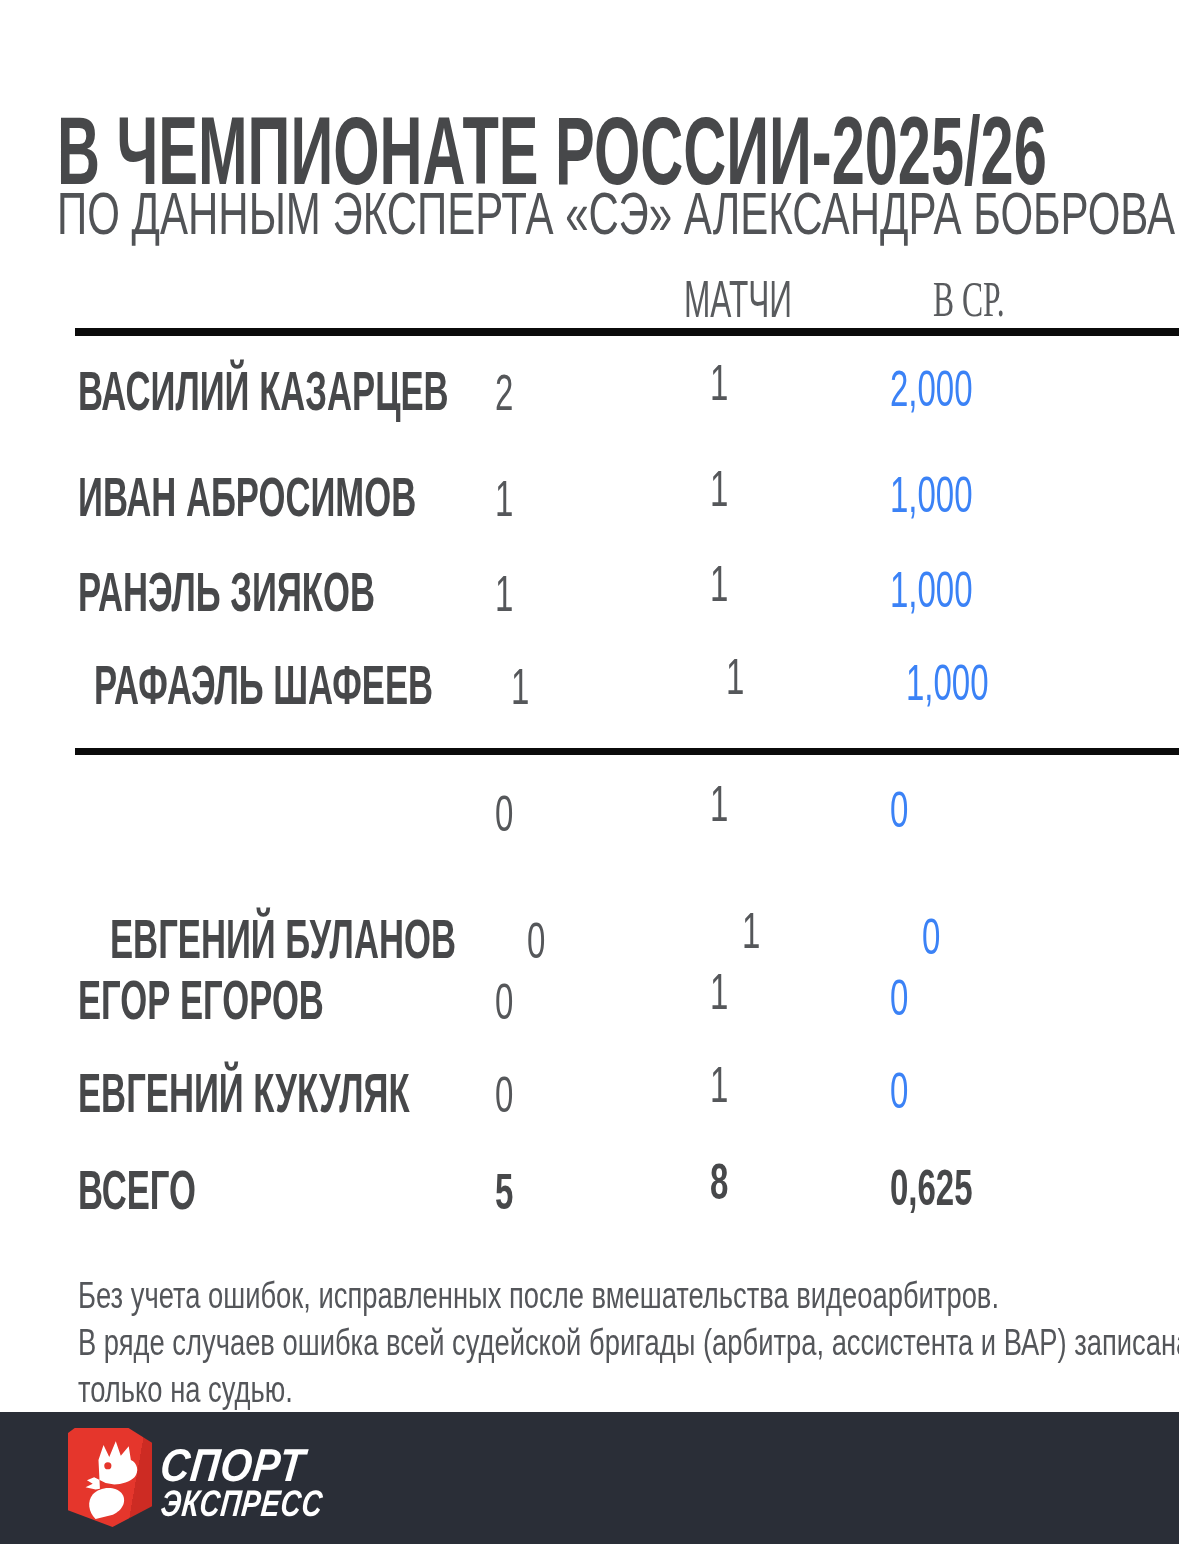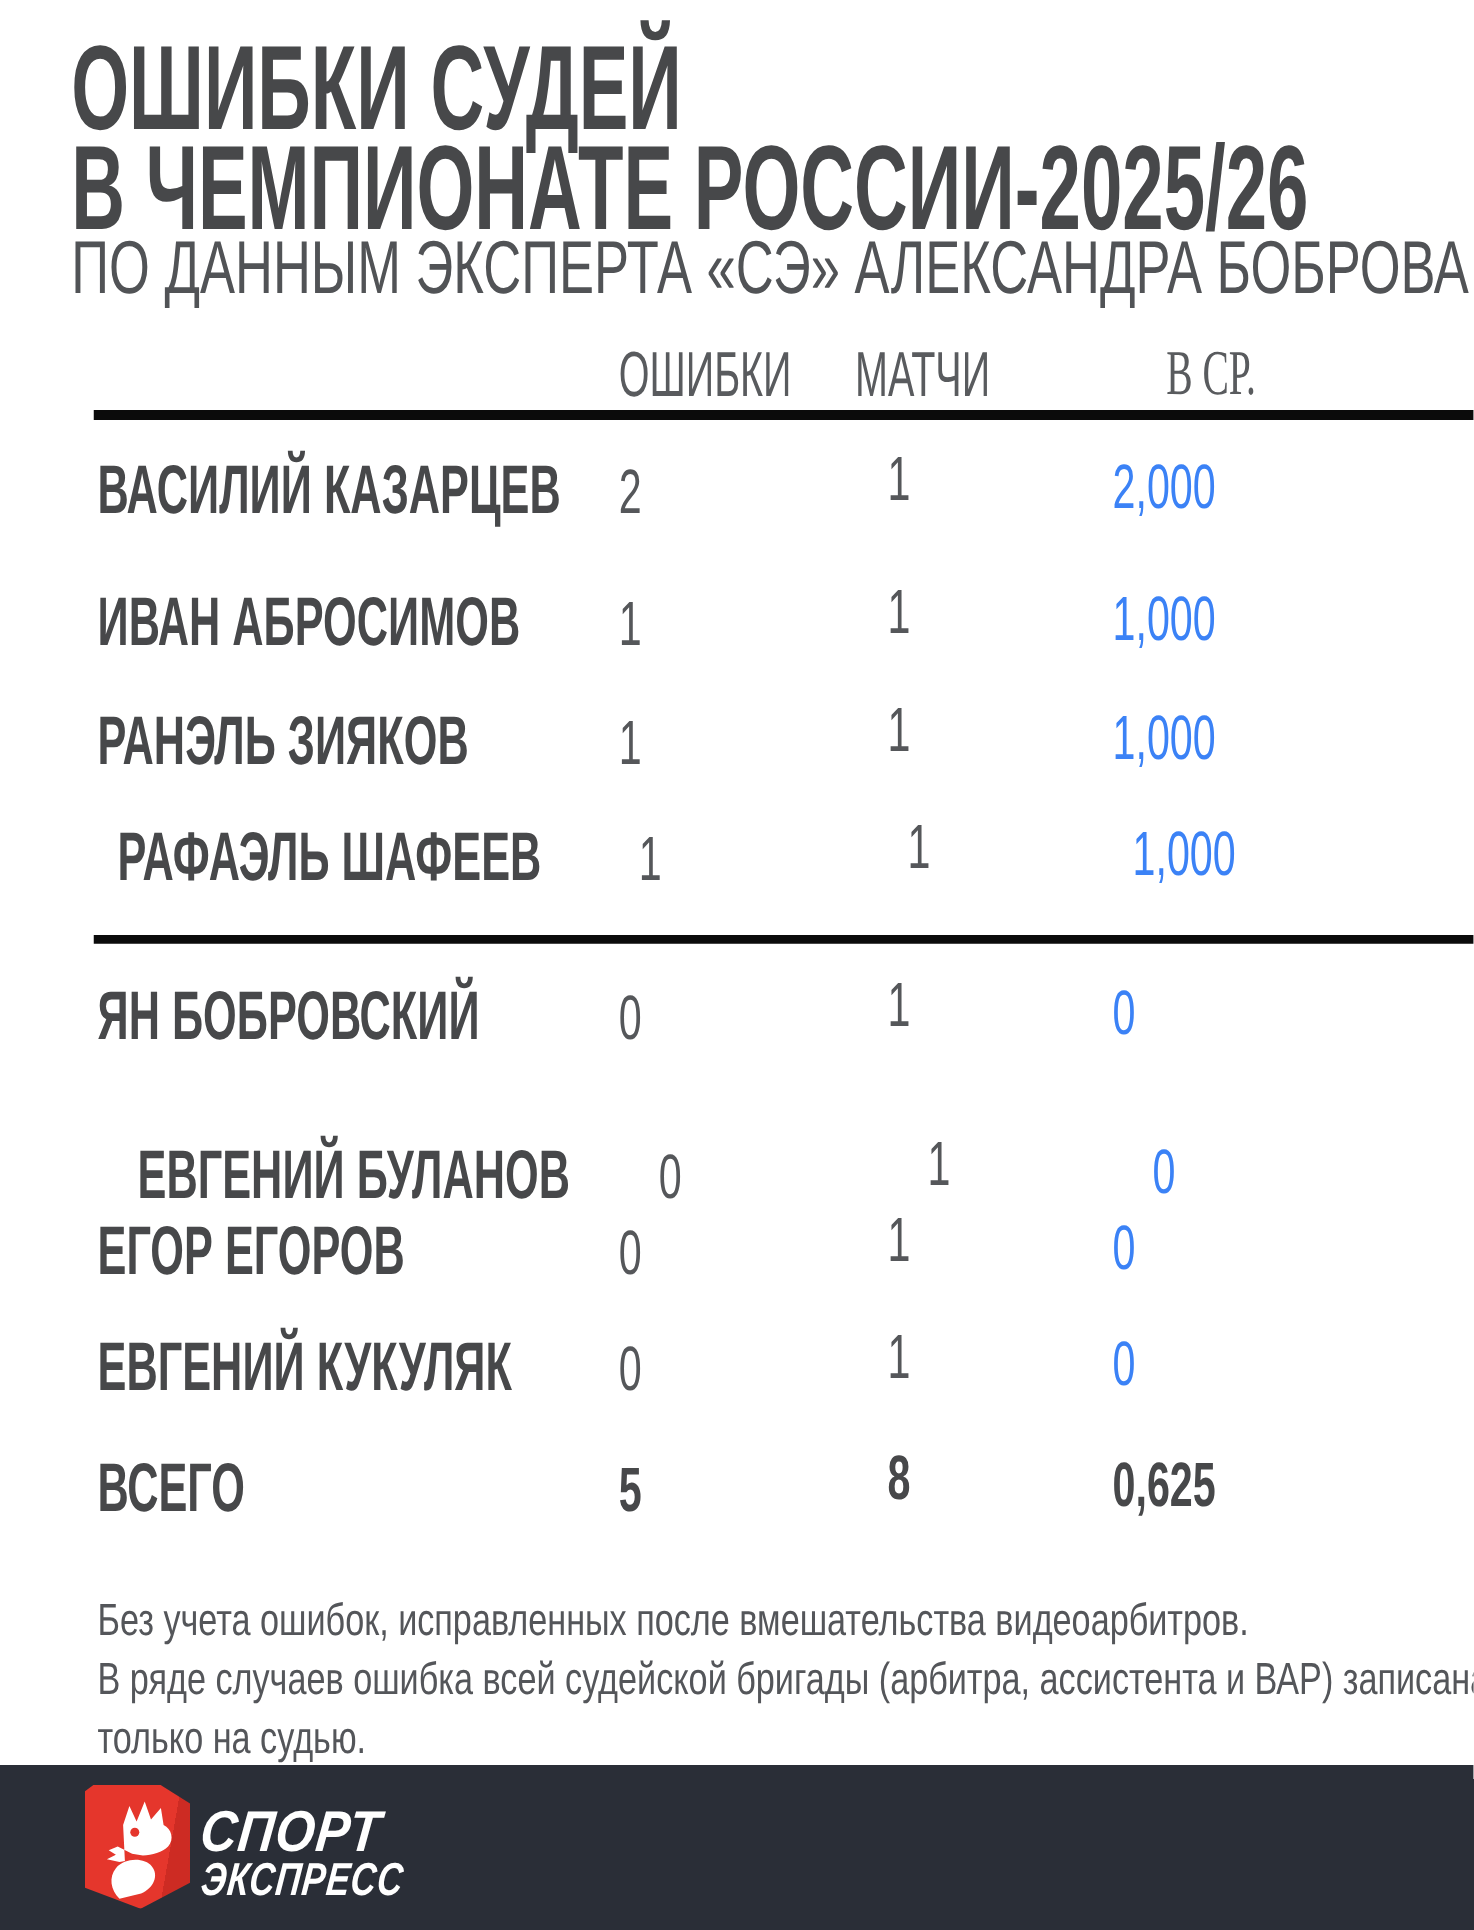--- a/index.html
+++ b/index.html
@@ -77,33 +77,27 @@
     position:absolute;left:163px;top:1485px;
     font-size:37px;font-weight:800;font-style:italic;color:#ffffff;line-height:1;letter-spacing:1px;
   }
   .brand-name-2 .cnd{transform:skewX(-6deg) scaleX(0.76);}
 </style>
 </head>
 <body>
 
 <div class="poster">
 
-  <div class="title-line t1">
-    <span class="cnd">ОШИБКИ СУДЕЙ</span>
-  </div>
   <div class="title-line t2">
     <span class="cnd">В ЧЕМПИОНАТЕ РОССИИ-2025/26</span>
   </div>
   <div class="subtitle">
     <span class="cnd">ПО ДАННЫМ ЭКСПЕРТА «СЭ» АЛЕКСАНДРА БОБРОВА</span>
   </div>
 
-  <div class="col-head ch-err">
-    <span class="cnd">ОШИБКИ</span>
-  </div>
   <div class="col-head ch-mat">
     <span class="cnd">МАТЧИ</span>
   </div>
   <div class="col-head ch-avg">
     <span class="cnd">В СР.</span>
   </div>
 
   <div class="header-rule"></div>
 
   <div class="row r1">
@@ -127,21 +121,20 @@
   <div class="row r4">
     <div class="cell c-name"><span class="cnd">РАФАЭЛЬ ШАФЕЕВ</span></div>
     <div class="cell num c-err"><span class="cnd">1</span></div>
     <div class="cell num c-mat"><span class="cnd">1</span></div>
     <div class="cell num c-avg"><span class="cnd">1,000</span></div>
   </div>
 
   <div class="group-divider"></div>
 
   <div class="row r5">
-    <div class="cell c-name"><span class="cnd">ЯН БОБРОВСКИЙ</span></div>
     <div class="cell num c-err"><span class="cnd">0</span></div>
     <div class="cell num c-mat"><span class="cnd">1</span></div>
     <div class="cell num c-avg"><span class="cnd">0</span></div>
   </div>
   <div class="row r6">
     <div class="cell c-name"><span class="cnd">ЕВГЕНИЙ БУЛАНОВ</span></div>
     <div class="cell num c-err"><span class="cnd">0</span></div>
     <div class="cell num c-mat"><span class="cnd">1</span></div>
     <div class="cell num c-avg"><span class="cnd">0</span></div>
   </div>

